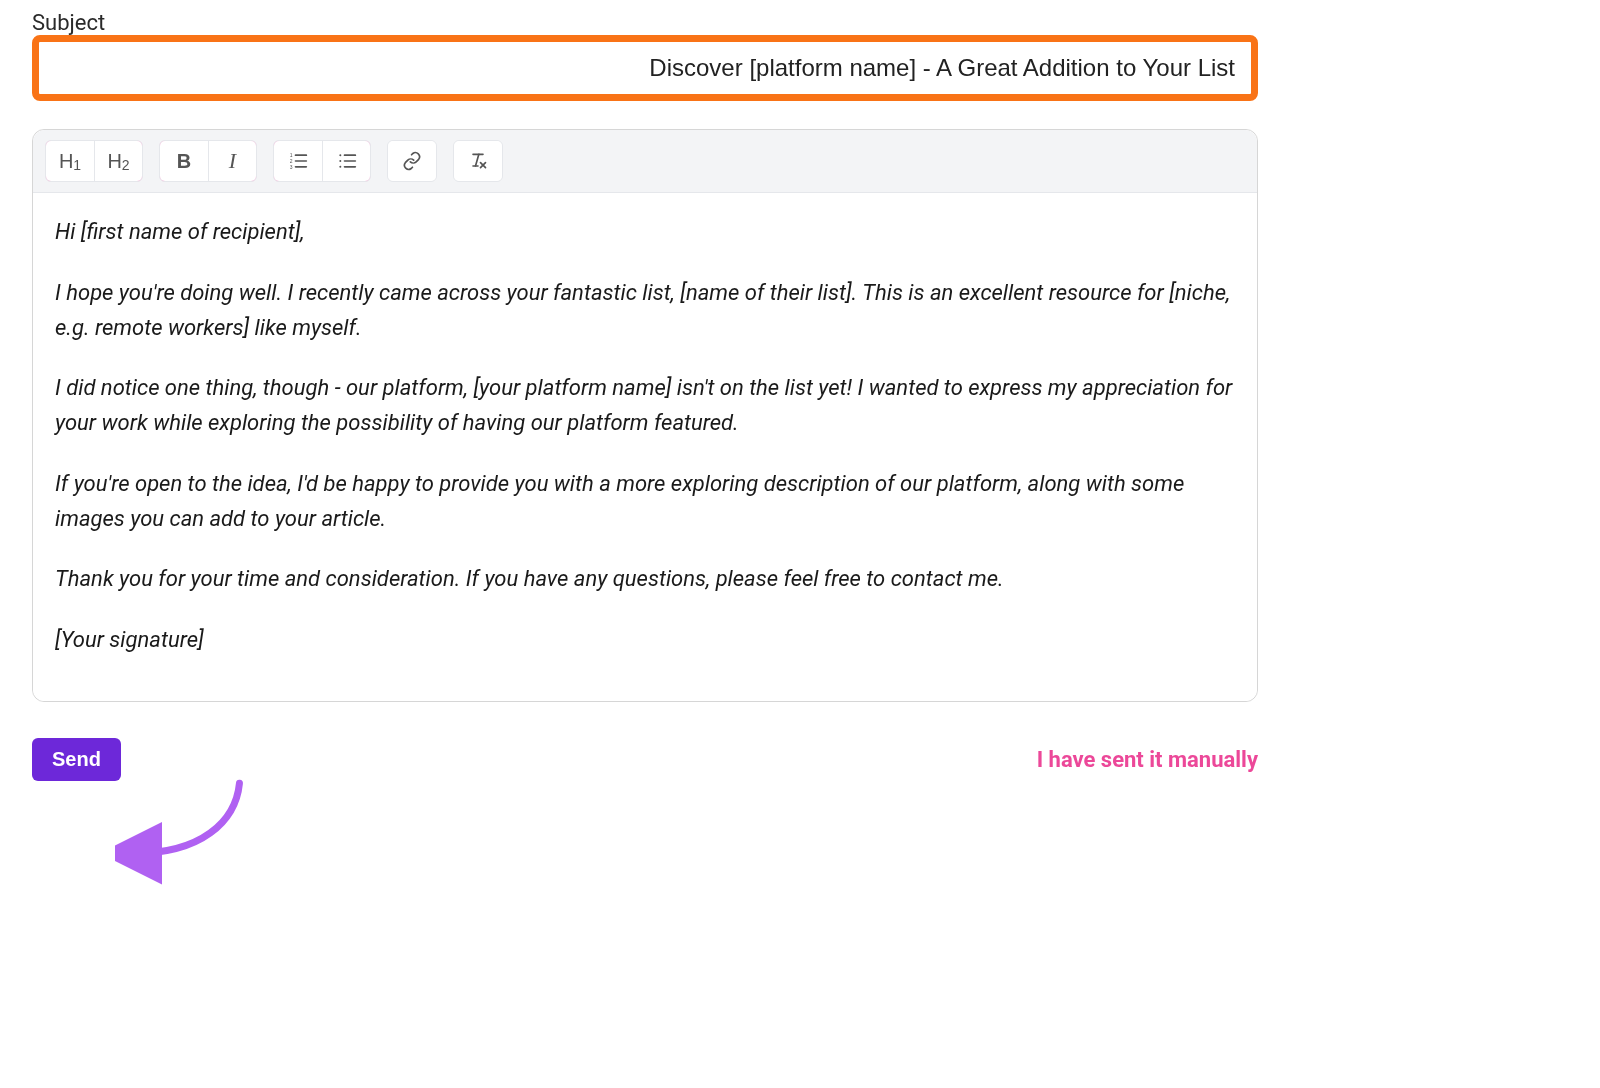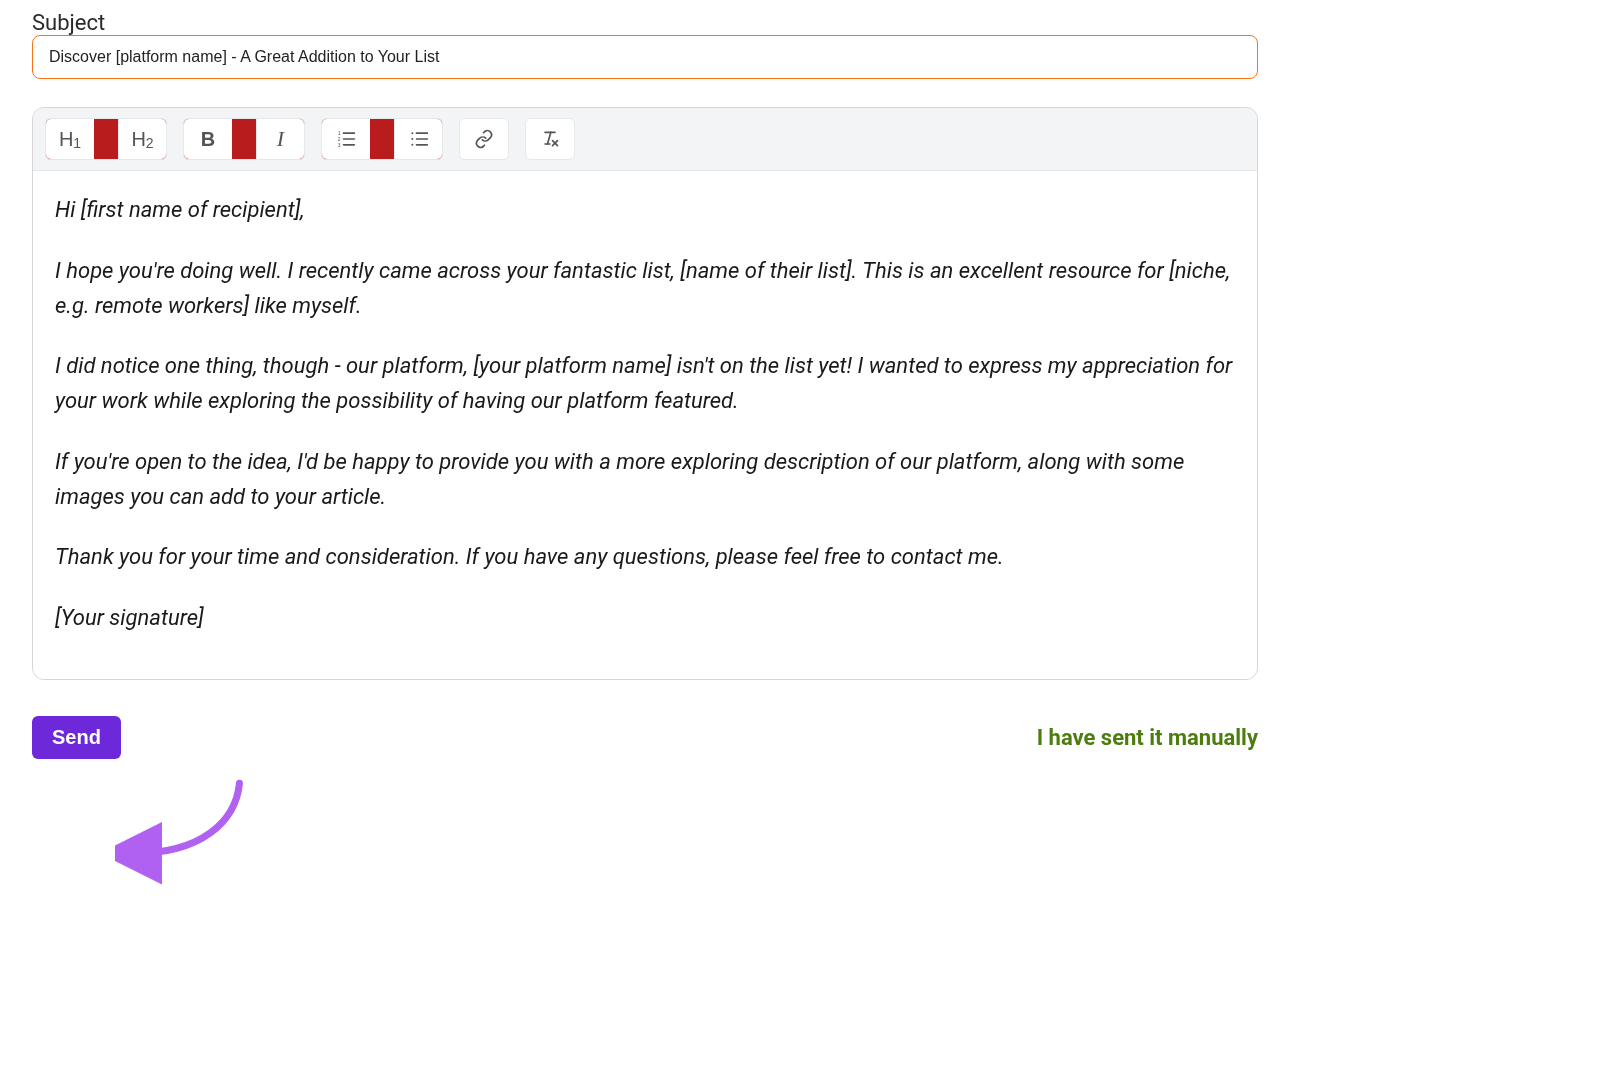--- a/index.html
+++ b/index.html
@@ -15,26 +15,27 @@
     padding: 10px 32px 32px 32px;
     width: 1290px;
   }
   .subject-label {
     font-size: 22px;
     color: #2a2a2a;
     font-weight: 400;
   }
   .subject-input {
     width: 100%;
-    font-size: 16px;
+    font-size: 24px;
     padding: 12px 16px;
-    border: 1px solid #f97316;
+    border: 7px solid #f97316;
     border-radius: 8px;
     color: #222;
     background: #fff;
+    text-align: right;
   }
   .editor-wrapper {
     margin-top: 28px;
   }
   .editor-border {
     border: 1px solid #d6d6d6;
     border-radius: 12px;
     overflow: visible;
   }
   .toolbar {
@@ -42,25 +43,24 @@
     padding: 10px 12px;
     display: flex;
     align-items: center;
     gap: 16px;
     border-top-left-radius: 12px;
     border-top-right-radius: 12px;
     border-bottom: 1px solid #e5e7eb;
   }
   .tb-group {
     display: flex;
-    background: #b91c1c;
+    background: #f9a8d4;
     border: 1px solid #e5e7eb;
     border-radius: 6px;
     overflow: hidden;
-    gap: 24px;
   }
   .tb-btn {
     width: 48px;
     height: 40px;
     display: flex;
     align-items: center;
     justify-content: center;
     cursor: pointer;
     color: #555;
     background: #fff;
@@ -97,21 +97,21 @@
     background: #6d28d9;
     color: #fff;
     border: none;
     border-radius: 6px;
     font-size: 20px;
     font-weight: 600;
     padding: 10px 20px;
     cursor: pointer;
   }
   .manual-link {
-    color: #4d7c0f;
+    color: #ec4899;
     font-size: 22px;
     font-weight: 700;
     text-decoration: none;
     cursor: pointer;
     text-align: center;
   }
   .annotation-arrow {
     position: absolute;
     left: 115px;
     top: 770px;

